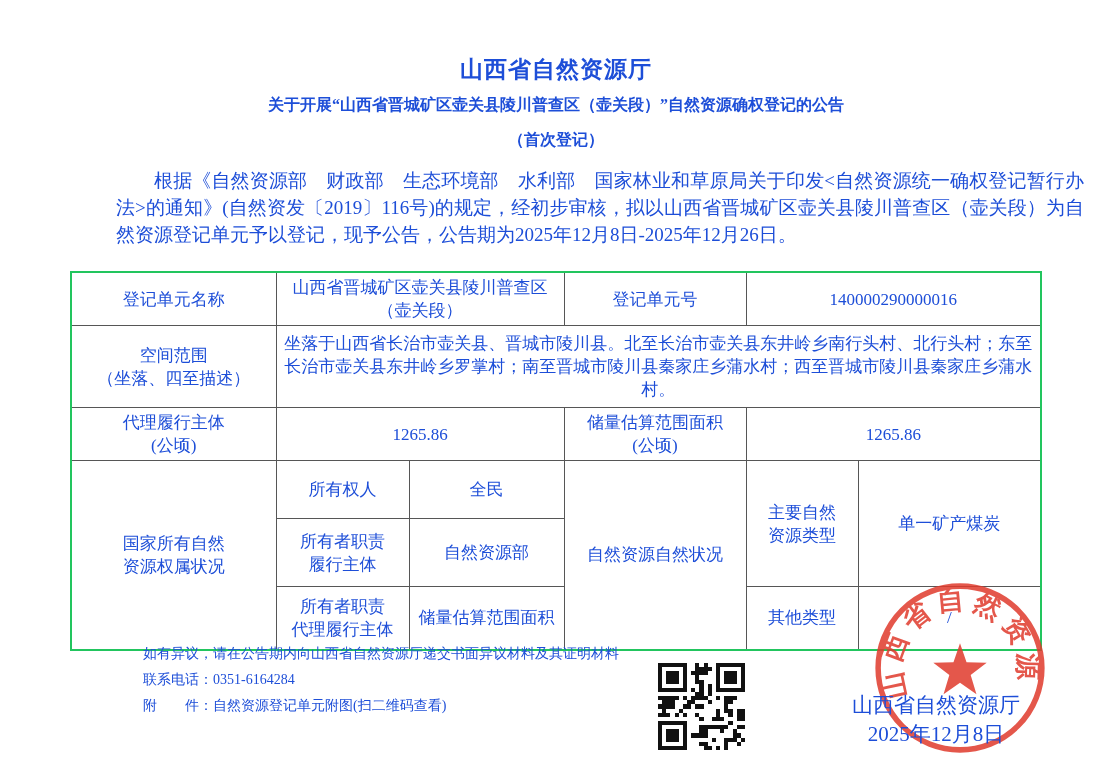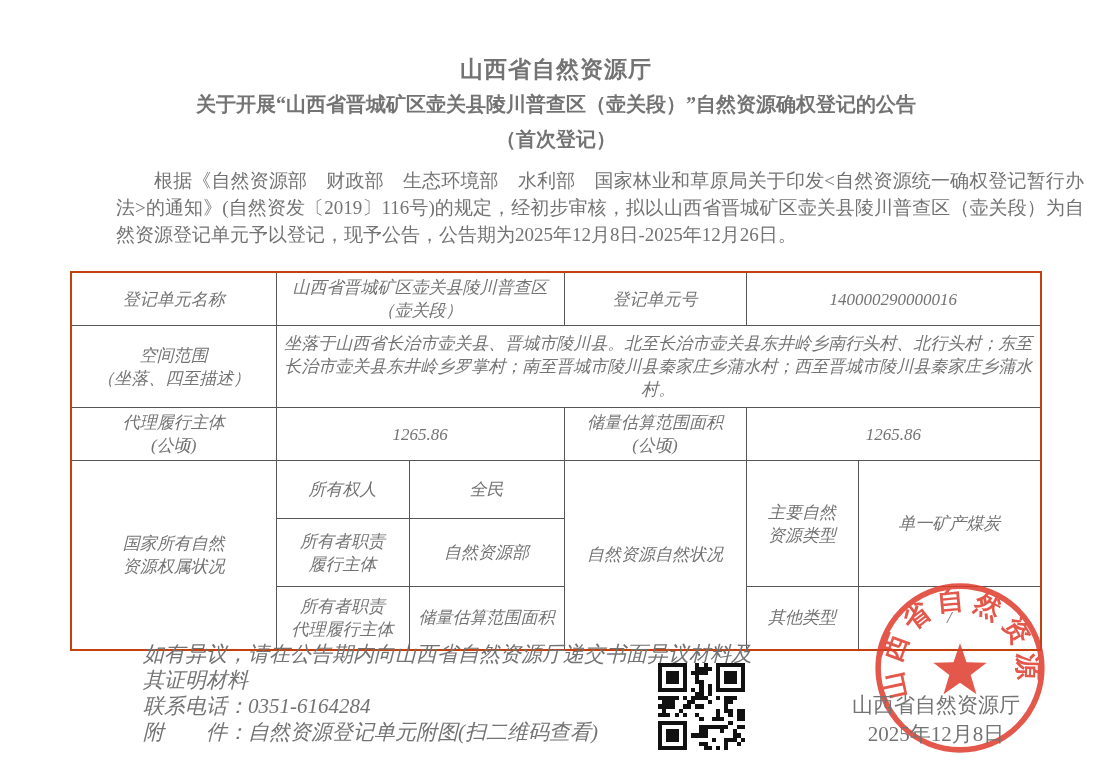--- a/index.html
+++ b/index.html
@@ -4,37 +4,37 @@
 <style>
   * { margin: 0; padding: 0; box-sizing: border-box; }
   html, body { background: #ffffff; }
   .page {
     position: relative;
     width: 1112px;
     height: 779px;
     background: #ffffff;
     overflow: hidden;
     font-family: "Liberation Serif", "DejaVu Serif", serif;
-    color: #737373;
+    color: #1d4ed8;
   }
   
   .title-block {
     position: absolute;
     left: 0; top: 52px;
     width: 100%;
     text-align: center;
   }
   .title-line1 {
     font-size: 23px;
     font-weight: bold;
     line-height: 35px;
     letter-spacing: 1px;
   }
   .title-line2, .title-line3 {
-    font-size: 20px;
+    font-size: 16px;
     font-weight: bold;
     line-height: 35px;
   }
   
   .body-par {
     position: absolute;
     left: 72px; top: 167px;
     width: 968px;
     font-size: 19px;
     line-height: 27px;
@@ -52,42 +52,41 @@
     z-index: 1;
   }
   table.reg-table td {
     border: 1px solid #565656;
     font-size: 17px;
     line-height: 23px;
     text-align: center;
     vertical-align: middle;
     padding: 3px 6px;
   }
-  table.reg-table { border: 2px solid #c2410c; font-style: italic; }
+  table.reg-table { border: 2px solid #22c55e; }
   td.pre { white-space: pre-line; }
   td.left-text {
     text-align: justify;
     padding: 4px 10px;
     line-height: 27px;
   }
   tr.r1 { height: 46px; }
   tr.r2 { height: 82px; }
   tr.r3 { height: 47px; }
   tr.r4 { height: 58px; }
   tr.r5 { height: 68px; }
   tr.r6 { height: 63px; }
   
   .footer-lines {
     position: absolute;
     left: 143px; top: 641px;
     width: 620px;
-    font-size: 21px;
+    font-size: 14px;
     line-height: 26px;
     z-index: 2;
-    font-style: italic;
   }
   
   .qr {
     position: absolute;
     left: 658px; top: 663px;
     width: 87px; height: 87px;
     z-index: 2;
   }
   
   .seal {

